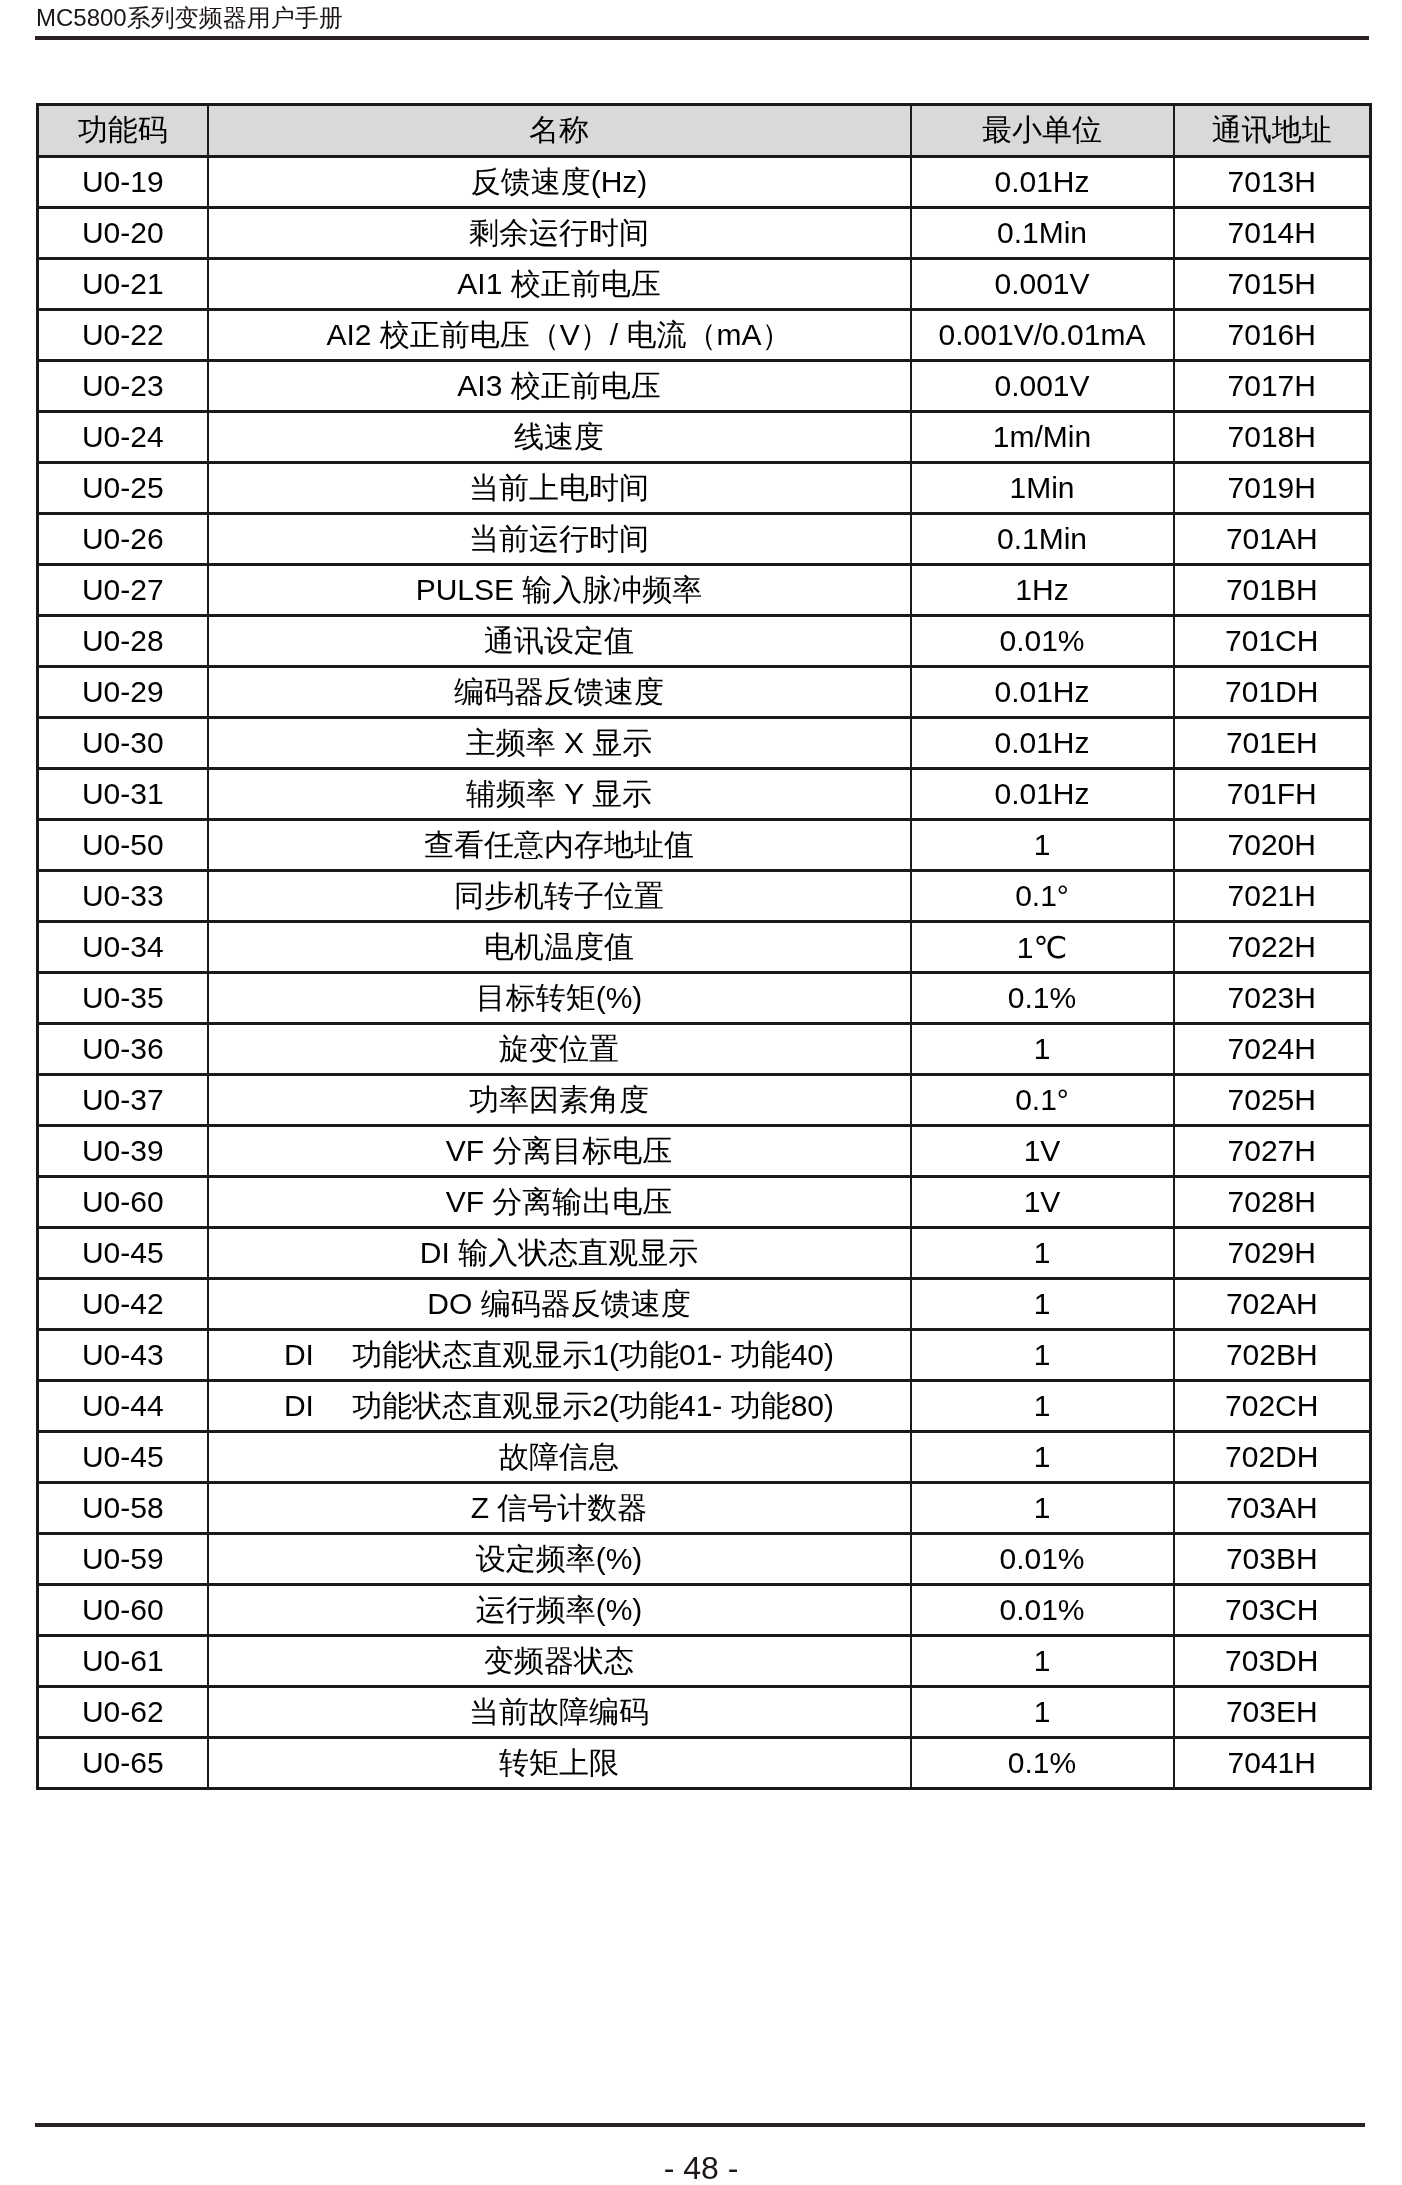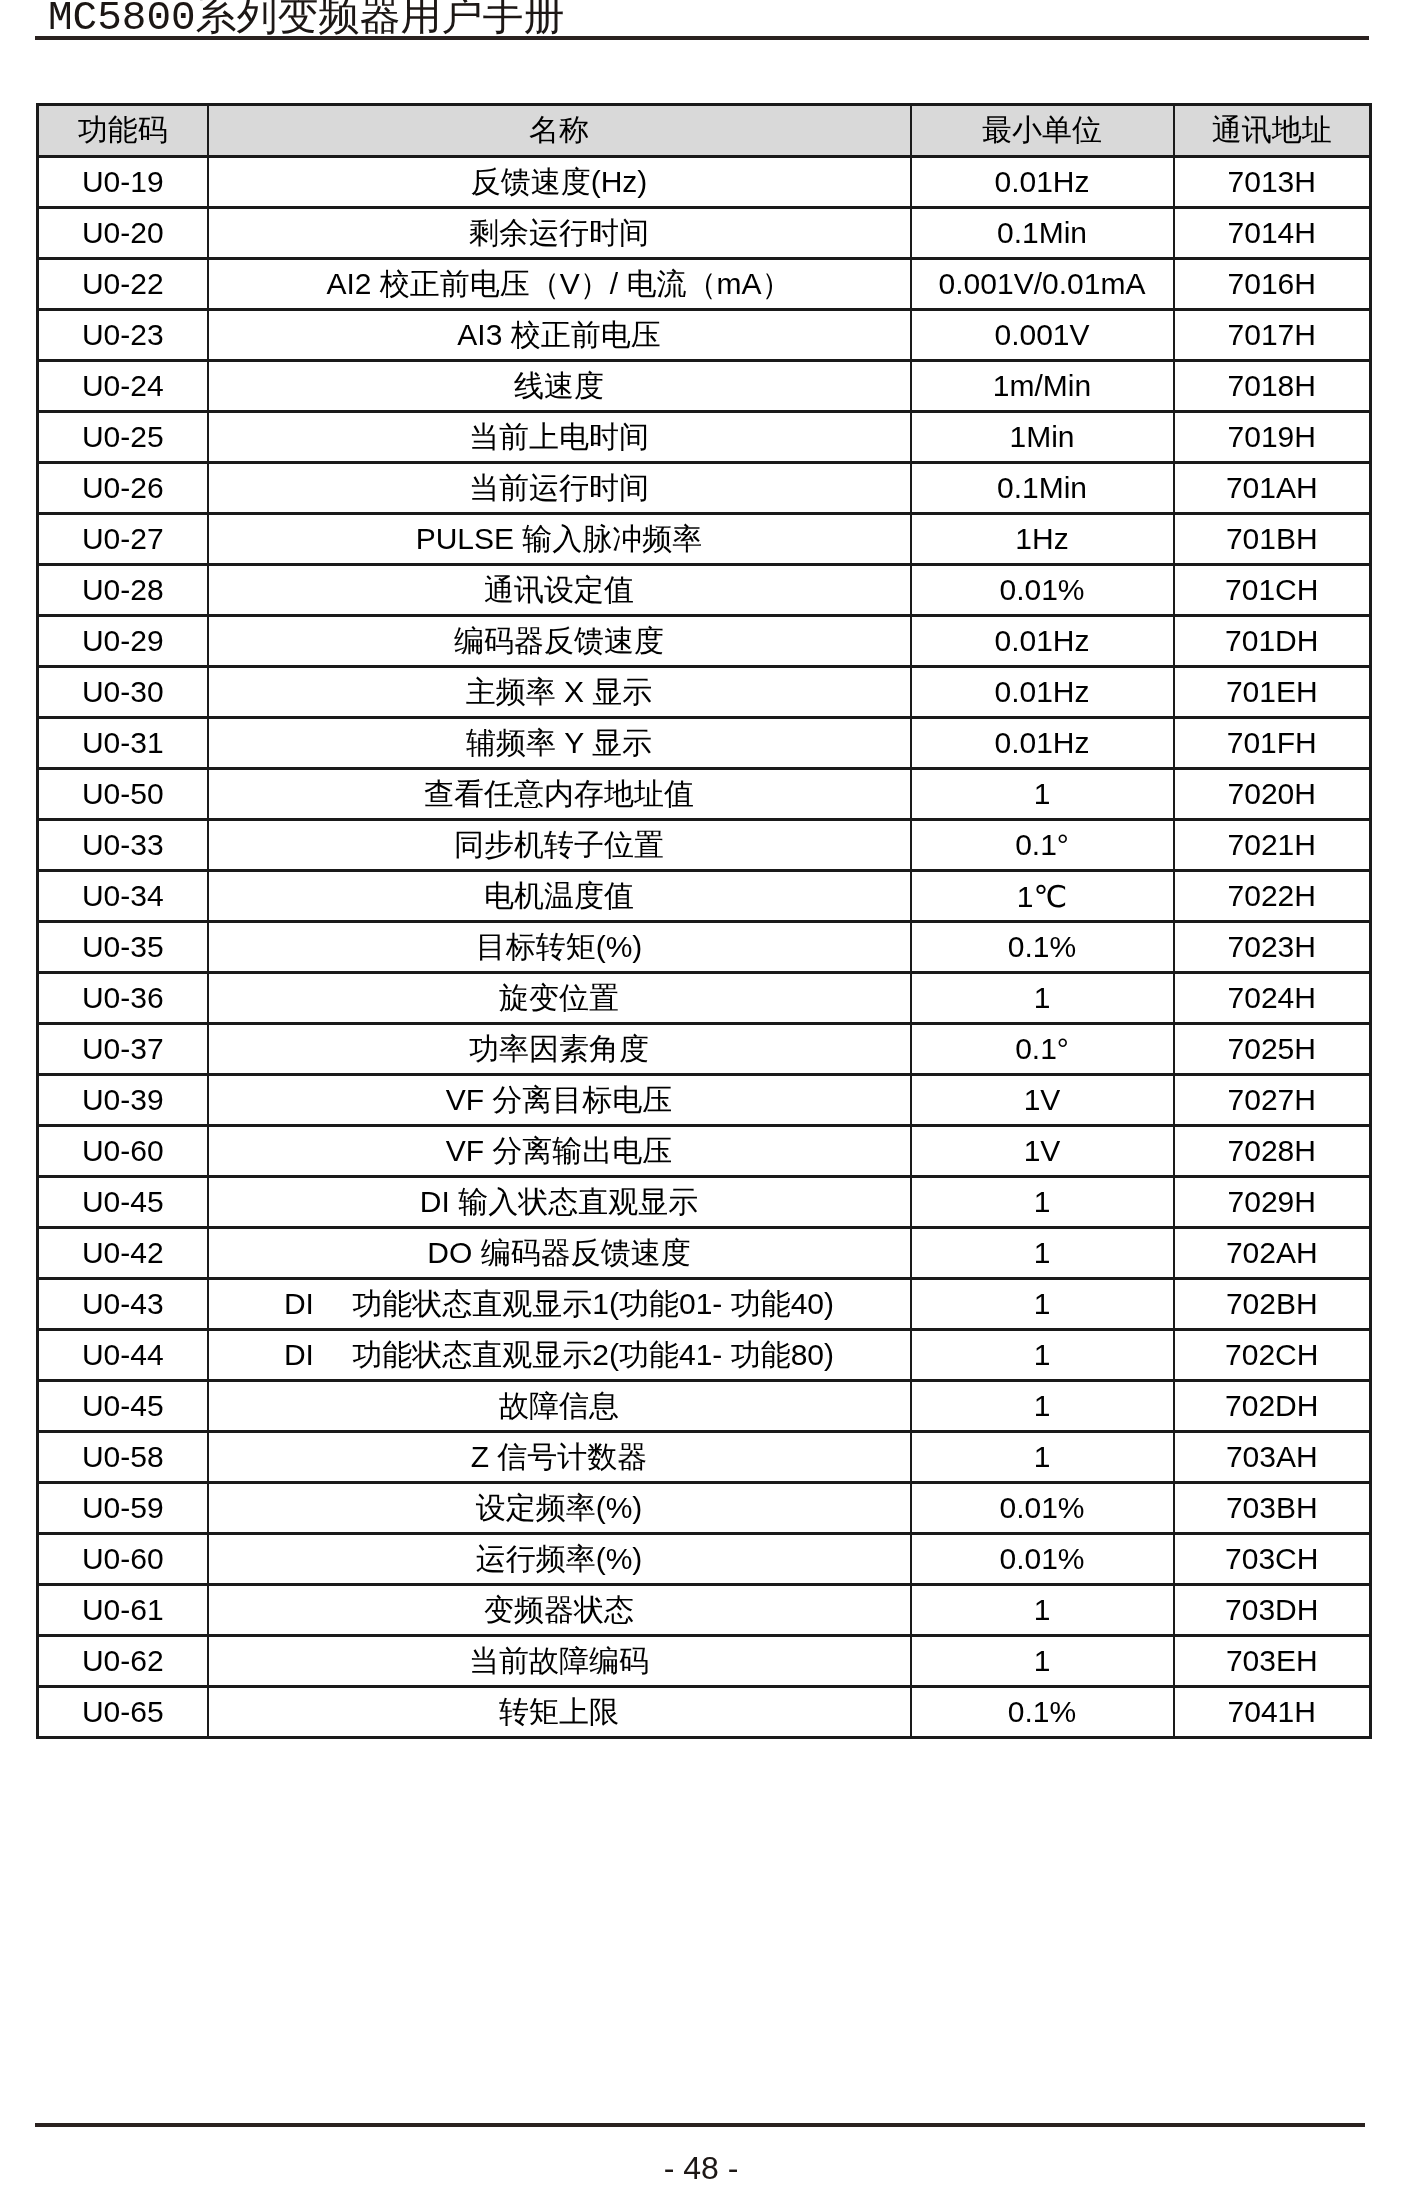--- a/index.html
+++ b/index.html
@@ -12,27 +12,26 @@
   .page {
     position: relative;
     width: 1402px;
     height: 2185px;
     background: #ffffff;
     overflow: hidden;
   }
   
   .doc-title {
     position: absolute;
-    left: 48px;
+    left: 36px;
     top: 0px;
-    font-size: 41px;
+    font-size: 24px;
     line-height: 36px;
     color: #1c1715;
     white-space: nowrap;
-    font-family: Liberation Mono, monospace;
   }
   .title-rule {
     position: absolute;
     left: 35px;
     top: 36px;
     width: 1334px;
     height: 4px;
     background: #2a2220;
   }
   
@@ -118,20 +117,26 @@
           <td>0.01Hz</td>
           <td>7013H</td>
         </tr>
         <tr>
           <td>U0-20</td>
           <td>剩余运行时间</td>
           <td>0.1Min</td>
           <td>7014H</td>
         </tr>
         <tr>
+          <td>U0-21</td>
+          <td>AI1 校正前电压</td>
+          <td>0.001V</td>
+          <td>7015H</td>
+        </tr>
+        <tr>
           <td>U0-22</td>
           <td>AI2 校正前电压（V）/ 电流（mA）</td>
           <td>0.001V/0.01mA</td>
           <td class="bold">7016H</td>
         </tr>
         <tr>
           <td>U0-23</td>
           <td>AI3 校正前电压</td>
           <td>0.001V</td>
           <td>7017H</td>

